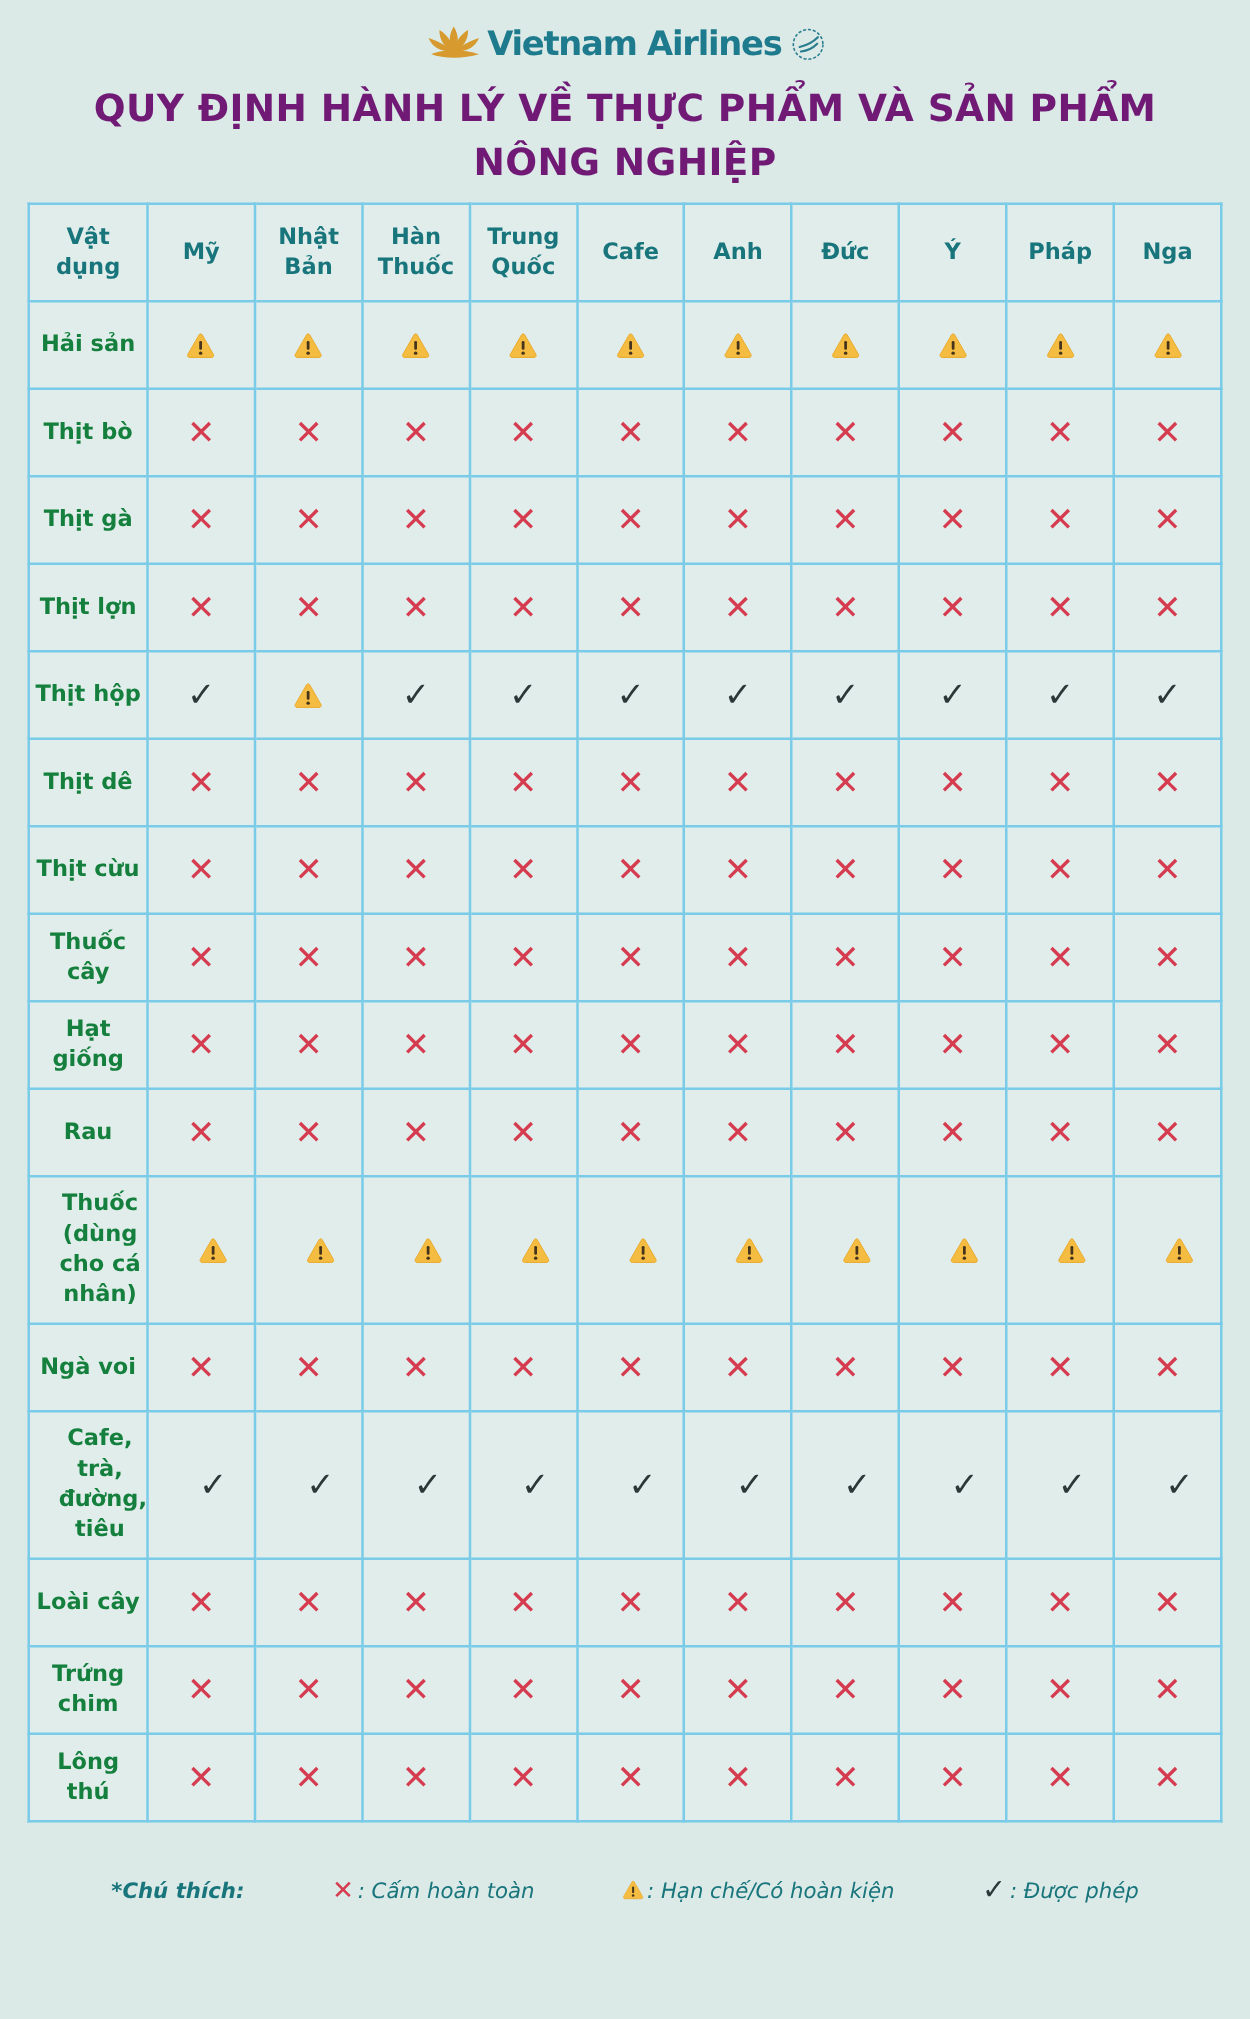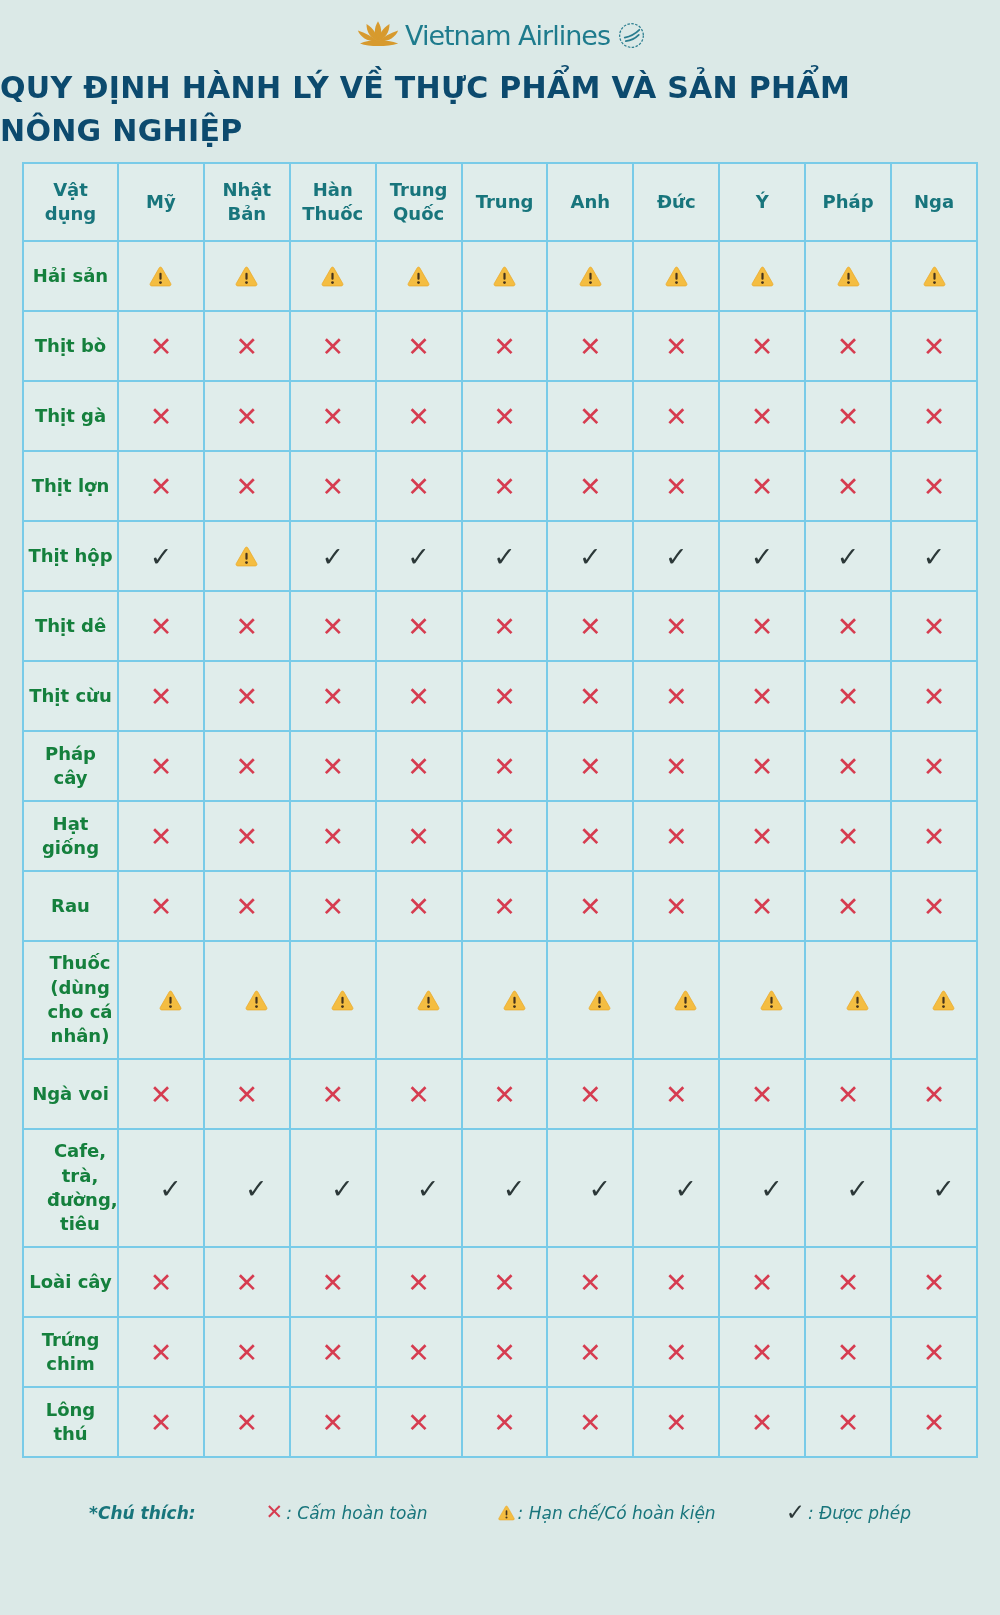--- a/index.html
+++ b/index.html
@@ -9,28 +9,28 @@
     background: #dbe9e7;
     font-family: "DejaVu Sans", sans-serif;
     overflow: hidden;
   }
   
   .logo-row {
     display: flex; justify-content: center; align-items: center;
     padding-top: 16px; gap: 4px; height: 54px;
   }
   .brand-name {
-    font-size: 27px; font-weight: normal; color: #1e7b8d; letter-spacing: -1px;
+    font-size: 27px; font-weight: bold; color: #1e7b8d; letter-spacing: -1px;
   }
   .lotus-icon svg { display: block; }
   .skyteam-icon svg { display: block; margin-left: 4px; }
   
   .page-title {
-    margin: 12px 0 10px; text-align: left;
-    color: #0c4a6e; font-weight: bold;
+    margin: 12px 0 10px; text-align: center;
+    color: #701a75; font-weight: bold;
   }
   .page-title .t-line {
     font-size: 30px; line-height: 43px; white-space: nowrap; letter-spacing: 0.3px;
   }
   
   table.reg-table {
     border-collapse: collapse;
     margin: 4px auto 16px;
     width: 956px;
     table-layout: fixed;
@@ -110,21 +110,21 @@
       <col>
       <col>
   </colgroup>
   <thead>
     <tr>
         <th>Vật dụng</th>
         <th>Mỹ</th>
         <th>Nhật Bản</th>
         <th>Hàn Thuốc</th>
         <th>Trung Quốc</th>
-        <th>Trung</th>
+        <th>Cafe</th>
         <th>Anh</th>
         <th>Đức</th>
         <th>Ý</th>
         <th>Pháp</th>
         <th>Nga</th>
       </tr>
   </thead>
   <tbody>
       <tr class="std">
         <td class="label">Hải sản</td>
@@ -255,21 +255,21 @@
         <td><span class="sym cross">✕</span></td>
         <td><span class="sym cross">✕</span></td>
         <td><span class="sym cross">✕</span></td>
         <td><span class="sym cross">✕</span></td>
         <td><span class="sym cross">✕</span></td>
         <td><span class="sym cross">✕</span></td>
         <td><span class="sym cross">✕</span></td>
         <td><span class="sym cross">✕</span></td>
       </tr>
       <tr class="std">
-        <td class="label">Pháp cây</td>
+        <td class="label">Thuốc cây</td>
         <td><span class="sym cross">✕</span></td>
         <td><span class="sym cross">✕</span></td>
         <td><span class="sym cross">✕</span></td>
         <td><span class="sym cross">✕</span></td>
         <td><span class="sym cross">✕</span></td>
         <td><span class="sym cross">✕</span></td>
         <td><span class="sym cross">✕</span></td>
         <td><span class="sym cross">✕</span></td>
         <td><span class="sym cross">✕</span></td>
         <td><span class="sym cross">✕</span></td>

